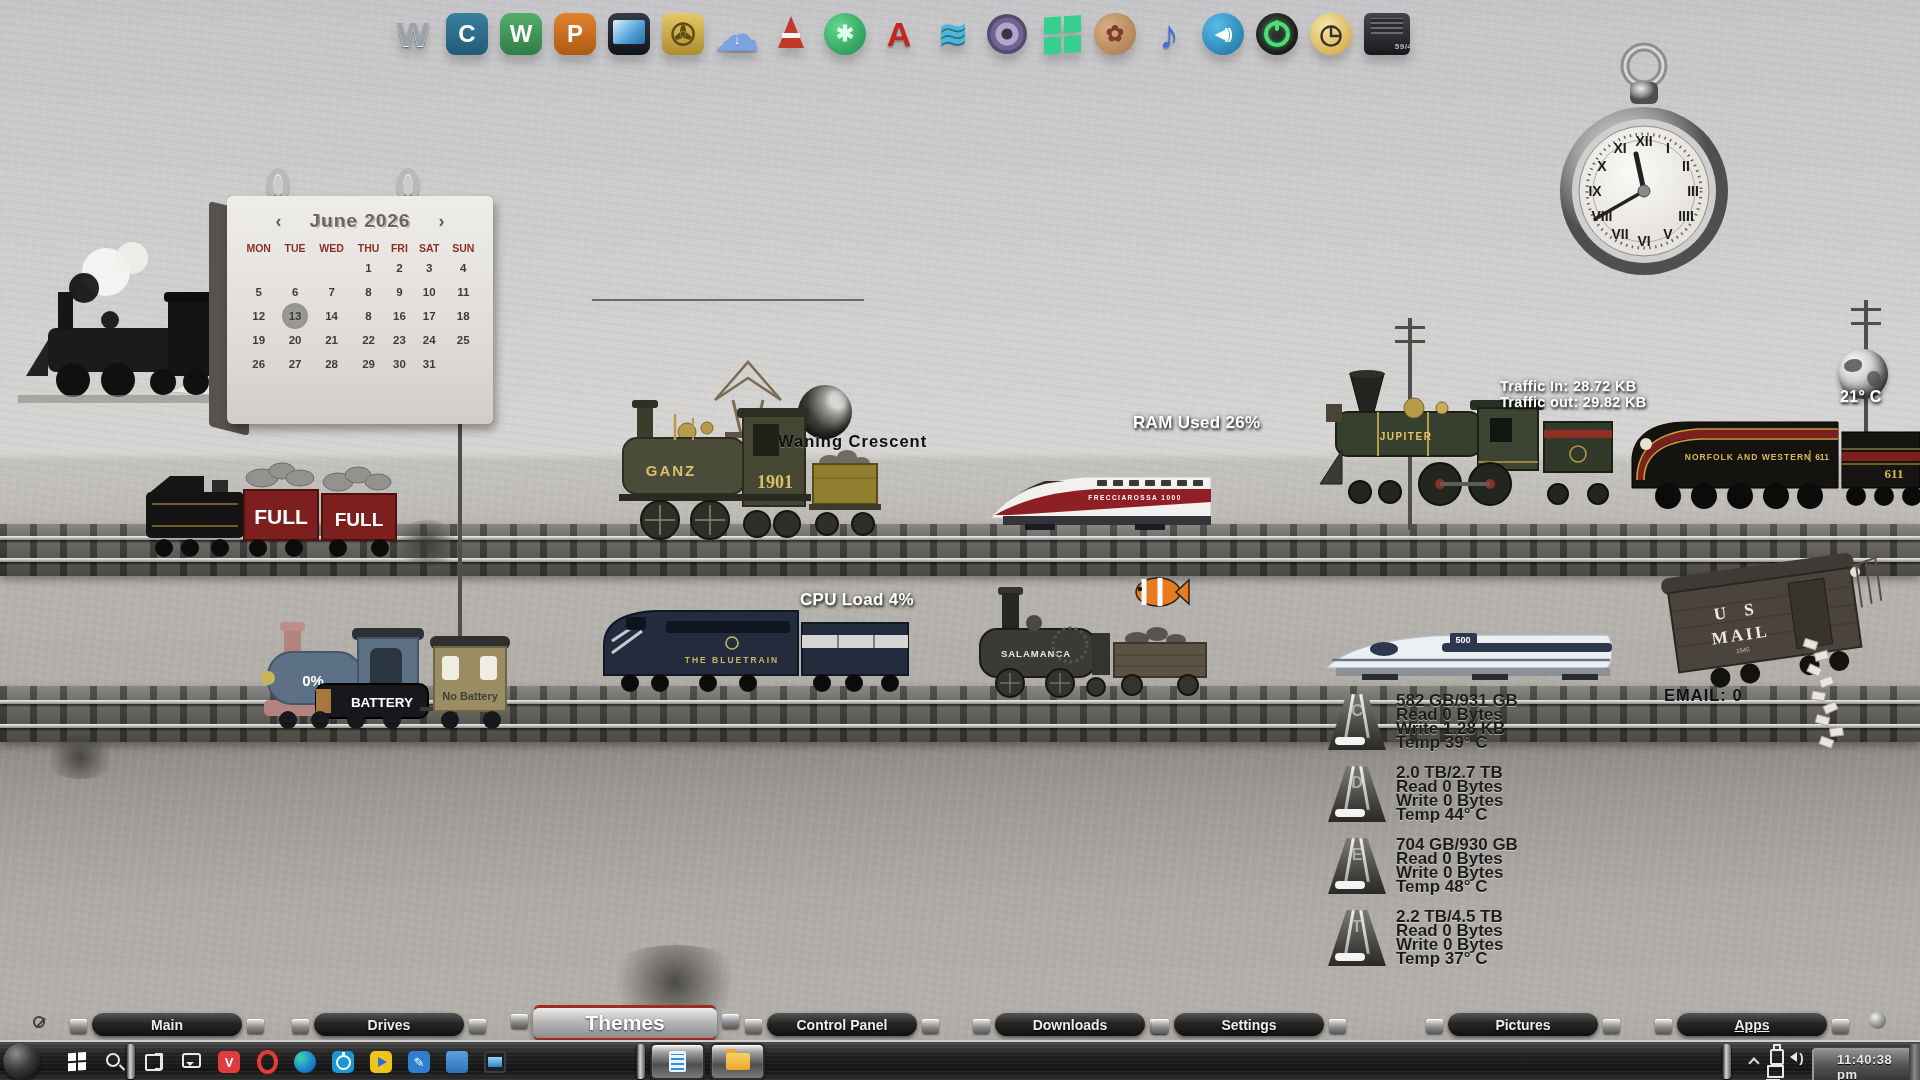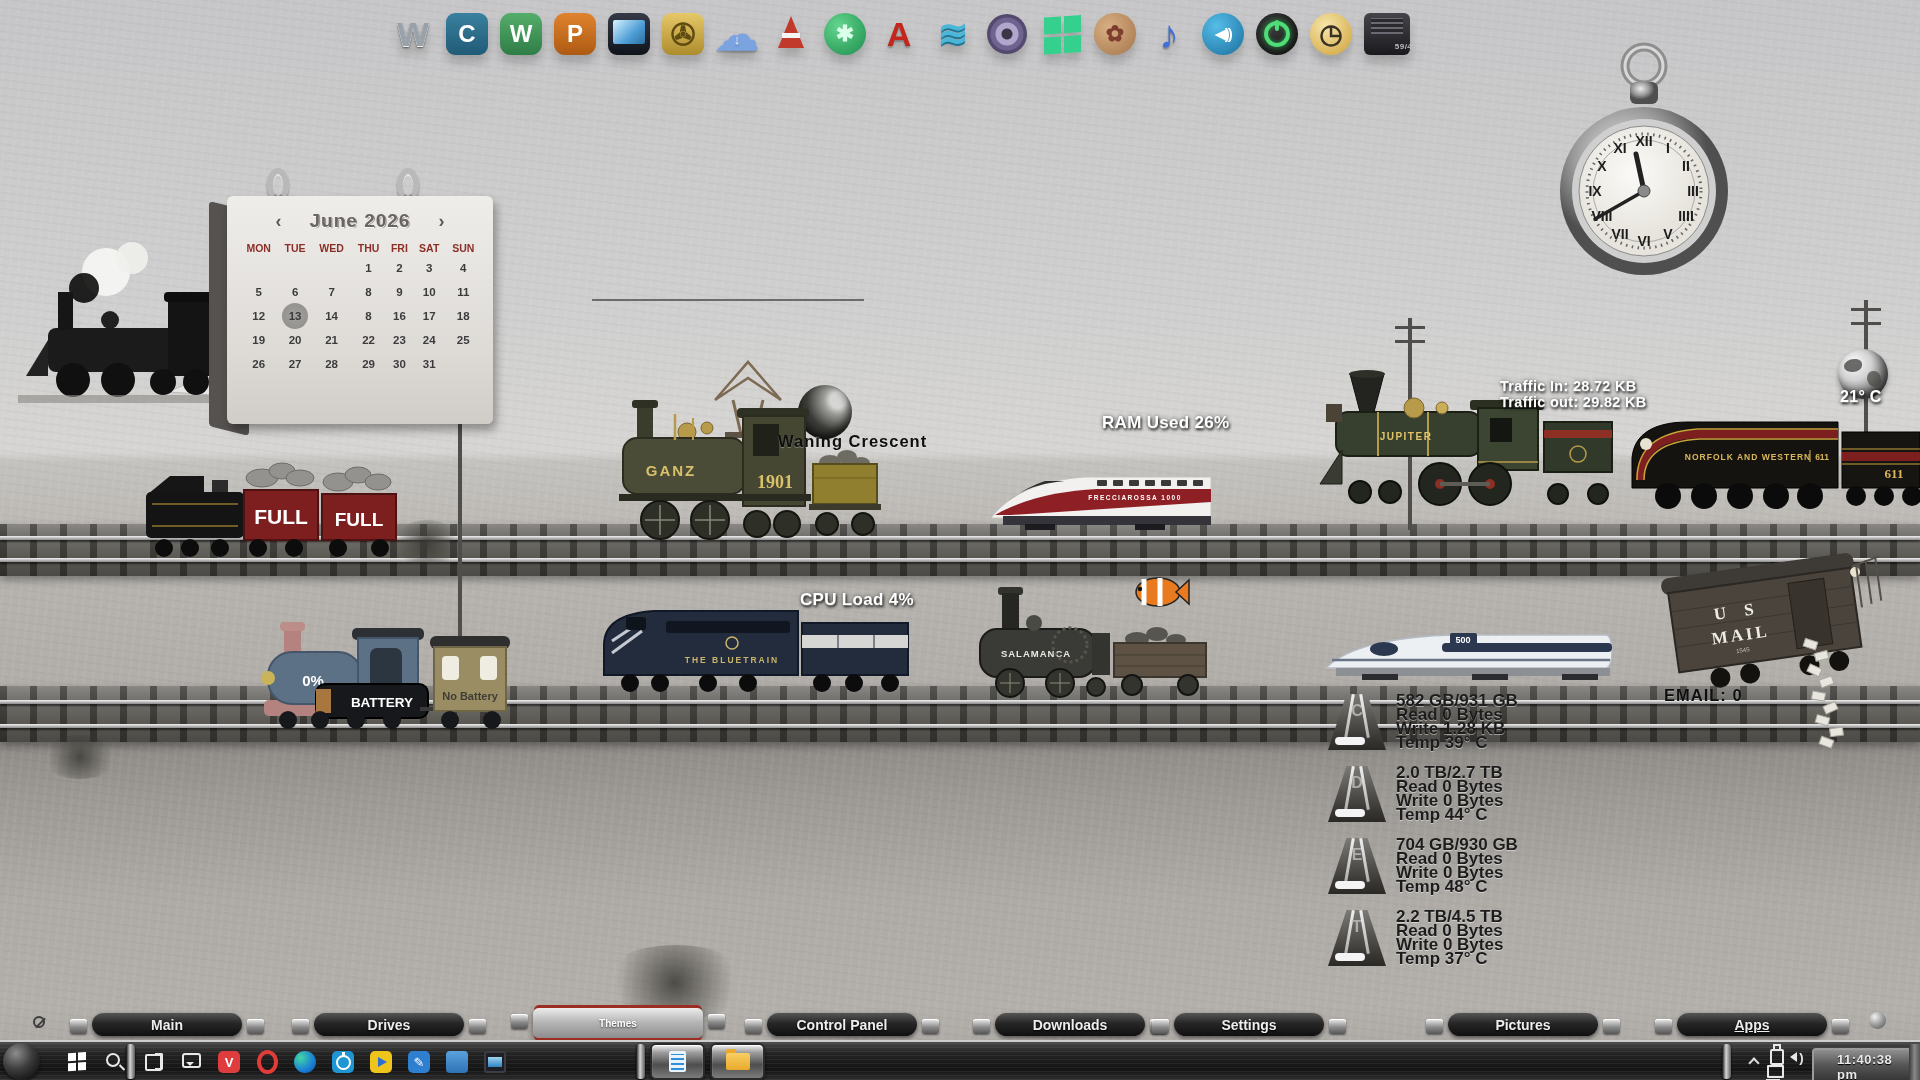--- a/index.html
+++ b/index.html
@@ -116,23 +116,23 @@
   .track-icon .dl{position:absolute;left:0;right:0;top:8px;text-align:center;color:#bdbbb6;font-weight:bold;font-size:16px;opacity:.85;}
   .drive-stats{font-size:17px;color:#1c1c1c;font-weight:bold;line-height:14px;text-shadow:0 1px 0 rgba(255,255,255,.45);white-space:nowrap;}
   
   .tab{position:absolute;top:1013px;width:150px;height:23px;border-radius:12px;z-index:9;
     background:linear-gradient(#555 0%,#262626 45%,#101010 100%);
     color:#eee;display:flex;align-items:center;justify-content:center;
     font-weight:bold;font-size:14px;text-shadow:0 1px 2px #000;box-shadow:0 2px 4px rgba(0,0,0,.55);}
   .tab::before,.tab::after{content:"";position:absolute;width:17px;height:15px;top:6px;border-radius:3px;
     background:linear-gradient(#eee,#8a8a8a 55%,#565656);box-shadow:inset 0 1px 0 #fff,0 1px 2px rgba(0,0,0,.5);}
   .tab::before{left:-22px;} .tab::after{right:-22px;}
-  .tab--active{top:1008px;height:30px;width:170px;border-radius:6px;
+  .tab--active{top:1008px;height:30px;width:184px;border-radius:6px;
     background:linear-gradient(#ececec,#b5b5b5 48%,#8d8d8d);color:#fff;
-    text-shadow:0 1px 2px #333;font-size:10px;
+    text-shadow:0 1px 2px #333;font-size:21px;
     box-shadow:0 -4px 0 -1px #9c2d22,0 4px 0 -1px #9c2d22,0 3px 6px rgba(0,0,0,.5);}
   .no-icon{position:absolute;left:33px;top:1016px;width:12px;height:12px;border:2px solid #3d3d3d;border-radius:50%;z-index:9;}
   .no-icon::before{content:"";position:absolute;left:-1px;top:4px;width:13px;height:2px;background:#3d3d3d;transform:rotate(-45deg);}
   .sphere{position:absolute;left:1869px;top:1012px;width:17px;height:17px;border-radius:50%;z-index:9;
     background:radial-gradient(circle at 34% 28%,#f2f2f2,#9a9a9a 50%,#4c4c4c);}
   
   .taskbar{position:absolute;left:0;bottom:0;width:1920px;height:40px;z-index:10;
     border-top:2px solid #cfcfcf;
     background-image:repeating-linear-gradient(0deg,rgba(255,255,255,.05) 0 1px,transparent 1px 4px),
       linear-gradient(#4a4a4a,#242424 30%,#141414 72%,#2e2e2e);}
@@ -477,21 +477,21 @@
         <rect x="144" y="40" width="10" height="6" rx="1"></rect>
         <rect x="160" y="40" width="10" height="6" rx="1"></rect>
         <rect x="176" y="40" width="10" height="6" rx="1"></rect>
         <rect x="192" y="40" width="10" height="6" rx="1"></rect>
         <rect x="208" y="40" width="10" height="6" rx="1"></rect>
       </g>
     <rect x="18" y="76" width="208" height="9" fill="#34343a"></rect>
     <rect x="40" y="84" width="30" height="6" fill="#1c1c20"></rect>
       <rect x="150" y="84" width="30" height="6" fill="#1c1c20"></rect>
   </svg>
-  <div class="osd" style="left:1102px;top:413px;">RAM Used 26%</div>
+  <div class="osd" style="left:1133px;top:413px;">RAM Used 26%</div>
 
   <svg style="position:absolute;left:1318px;top:366px;z-index:3;" width="296" height="150" viewBox="0 0 296 150">
     <polygon points="32,8 66,8 56,46 42,46" fill="#23241f" stroke="#0f100c"></polygon>
     <ellipse cx="49" cy="8" rx="18" ry="4" fill="#2e2f28"></ellipse>
     <rect x="18" y="46" width="145" height="44" rx="12" fill="#37402e" stroke="#1b2014" stroke-width="2"></rect>
     <circle cx="96" cy="42" r="10" fill="#b89b4a" stroke="#7c6530"></circle>
     <circle cx="124" cy="42" r="6" fill="#c9ad58" stroke="#7c6530"></circle>
     <line x1="60" y1="46" x2="60" y2="90" stroke="#b89b4a" stroke-width="2"></line>
     <line x1="110" y1="46" x2="110" y2="90" stroke="#b89b4a" stroke-width="2"></line>
     <rect x="8" y="38" width="16" height="18" fill="#4a4336"></rect>

